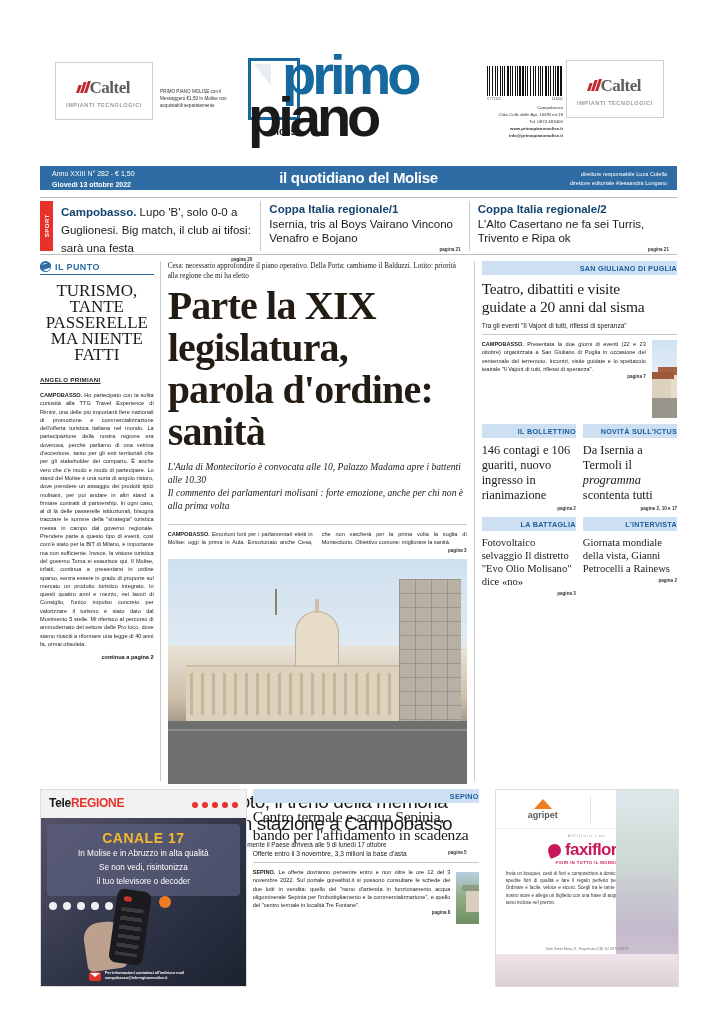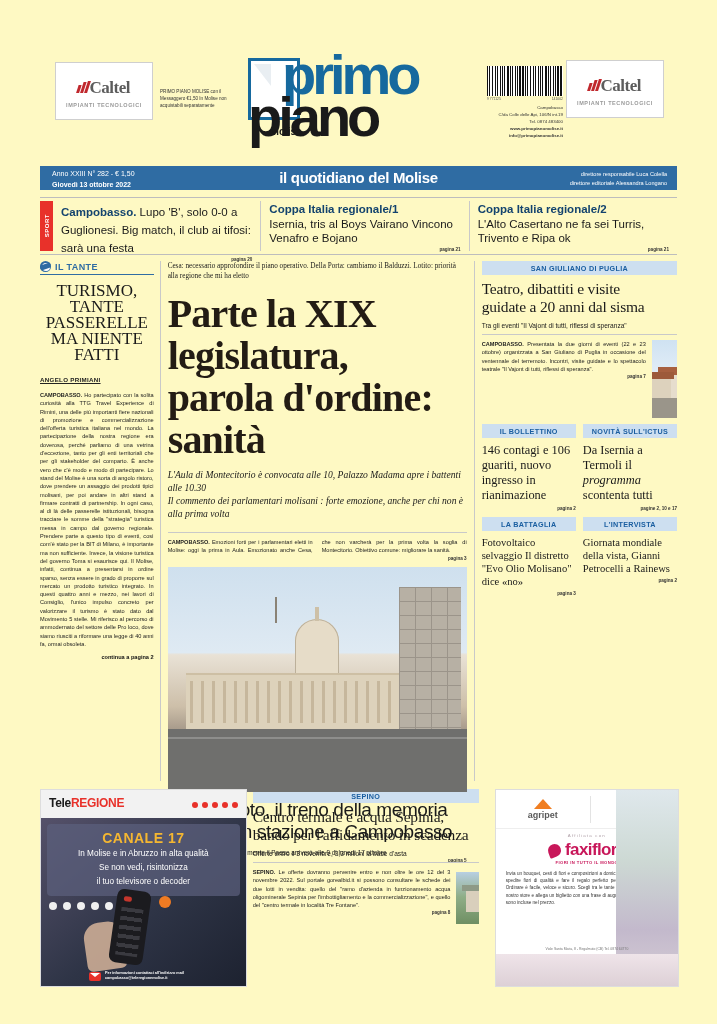--- a/index.html
+++ b/index.html
@@ -1,17 +1,17 @@
 <!DOCTYPE html>
 <html><head>
 <meta charset="utf-8">
 <style>
   html,body{margin:0;padding:0;background:#b8b8b8;}
   body{font-family:"Liberation Sans",sans-serif;}
-  .page{width:717px;height:1024px;background:#fef9c3;position:relative;overflow:hidden;margin:0 auto;}
+  .page{width:717px;height:1024px;background:#ffffff;position:relative;overflow:hidden;margin:0 auto;}
   .sheet{position:absolute;left:40px;top:52px;width:637px;height:945px;}
 
   
   .masthead{position:relative;height:100px;}
   .logo-box{position:absolute;width:96px;height:56px;border:1px solid #cfcfcf;background:#fff;
     display:flex;flex-direction:column;align-items:center;justify-content:center;}
   .logo-box.left{left:15px;top:10px;}
   .logo-box.right{left:526px;top:8px;}
   .logo-mark{display:flex;align-items:center;justify-content:center;gap:1px;height:26px;width:100%;}
   .logo-slashes{display:flex;gap:1.5px;transform:skewX(-18deg);}
@@ -85,21 +85,21 @@
   .byline{font-size:6.2px;font-weight:bold;color:#222;text-decoration:underline;
     letter-spacing:.3px;border-bottom:0;padding-bottom:3px;}
   .body-txt{font-size:5.6px;line-height:8.3px;text-align:justify;color:#1d1d1d;margin-top:5px;}
   .body-txt b{font-weight:bold;}
   .cont{font-size:5.6px;font-weight:bold;text-align:right;margin-top:6px;color:#111;}
 
   
   .kicker{font-family:"Liberation Serif",serif;font-size:7.2px;color:#1a1a1a;line-height:10px;
     border-bottom:0;padding-bottom:2px;}
   .h1{font-family:"Liberation Serif",serif;font-weight:bold;font-size:40px;line-height:42px;
-    color:#231c14;letter-spacing:-.8px;margin:10px 0 0;}
+    color:#231c14;letter-spacing:-.8px;margin:2px 0 0;}
   .h1-sub{font-family:"Liberation Serif",serif;font-style:italic;font-size:9.6px;line-height:13px;
     color:#1a1a1a;margin-top:7px;border-bottom:1px solid #c9c9c9;padding-bottom:12px;}
   .two-col{column-count:2;column-gap:9px;margin-top:5px;}
   .two-col .body-txt{margin-top:0;}
   .photo{width:100%;background:#c9d3da;position:relative;overflow:hidden;}
   .photo-montecitorio{height:225px;margin-top:6px;
     background:linear-gradient(#cfe0ee 0%,#dfeaf3 38%,#e9e2d6 39%,#cdbfa9 62%,#9e9183 75%,#7c7a76 100%);}
   .mc-dome{position:absolute;left:50%;top:52px;width:44px;height:56px;margin-left:-22px;
     background:#e6dcc8;border-radius:22px 22px 0 0;box-shadow:0 0 0 1px #bcb09a inset;}
   .mc-dome:after{content:"";position:absolute;left:50%;top:-12px;margin-left:-2px;width:4px;
@@ -113,21 +113,21 @@
   .mc-scaff{position:absolute;right:2%;top:20px;width:62px;bottom:26%;background:#b7b0a4;
     background-image:repeating-linear-gradient(to bottom,#9b948a 0 1px,transparent 1px 14px),
                      repeating-linear-gradient(to right,#9b948a 0 1px,transparent 1px 16px);}
   .mc-flag{position:absolute;left:36%;top:30px;width:2px;height:26px;background:#8a8275;}
 
   .h2{font-family:"Liberation Sans",sans-serif;font-size:19px;line-height:22px;color:#1a1a1a;
     margin-top:7px;letter-spacing:-.4px;}
   .h2-sub{font-size:6.4px;color:#1a1a1a;margin-top:5px;line-height:9px;}
 
   
-  .sechead{background:#cddff0;color:#1a5ea0;font-size:7.2px;font-weight:bold;text-align:center;
+  .sechead{background:#cddff0;color:#1a5ea0;font-size:7.2px;font-weight:bold;text-align:right;
     padding:2.5px 0;letter-spacing:.3px;}
   .h3{font-family:"Liberation Serif",serif;font-size:15.5px;line-height:18px;color:#1a1a1a;
     margin:5px 0 0;letter-spacing:-.2px;}
   .h3-sub{font-size:6.6px;color:#1a1a1a;margin-top:5px;line-height:9px;
     border-bottom:1px solid #c9c9c9;padding-bottom:4px;}
   .r-flex{display:flex;gap:6px;margin-top:5px;}
   .r-flex .body-txt{flex:1;margin-top:0;}
   .photo-sangiuliano{width:88px;height:78px;
     background:linear-gradient(#cfe2f2 0%,#e3eef7 45%,#cdbfa2 47%,#b9a headers 0%,#a89877 70%,#8f8466 100%);
     background:linear-gradient(#cfe2f2 0%,#e3eef7 45%,#d8c9a8 48%,#b8a883 72%,#8f8466 100%);
@@ -300,21 +300,21 @@
       <div class="txt">L'Alto Casertano ne fa sei Turris, Trivento e Ripa ok</div>
       <div class="pg">pagina 21</div>
     </div>
   </div>
 
   <div class="maingrid">
 
     <div class="colL">
       <div class="ilpunto">
         <span class="ip-icon"></span>
-        <span class="ip-label">IL TANTE</span>
+        <span class="ip-label">IL PUNTO</span>
       </div>
       <div class="punto-head">TURISMO, TANTE PASSERELLE MA NIENTE FATTI</div>
       <div class="byline">ANGELO PRIMIANI</div>
       <div class="body-txt"><b>CAMPOBASSO.</b><span> Ho partecipato con la solita curiosità alla TTG Travel Experience di Rimini, una delle più importanti fiere nazionali di promozione e commercializzazione dell'offerta turistica italiana nel mondo. La partecipazione della nostra regione era doverosa, perché parliamo di una vetrina d'eccezione, tanto per gli enti territoriali che per gli stakeholder del comparto. È anche vero che c'è modo e modo di partecipare. Lo stand del Molise è una sorta di angolo ristoro, dove prendere un assaggio dei prodotti tipici molisani, per poi andare in altri stand a firmare contratti di partnership. In ogni caso, al di là delle passerelle istituzionali, bisogna tracciare le somme della "strategia" turistica messa in campo dal governo regionale. Prendere parte a questo tipo di eventi, così com'è stato per la BIT di Milano, è importante ma non sufficiente. Invece, la visione turistica del governo Toma si esaurisce qui. Il Molise, infatti, continua a presentarsi in ordine sparso, senza essere in grado di proporre sul mercato un prodotto turistico integrato. In questi quattro anni e mezzo, nei lavori di Consiglio, l'unico impulso concreto per valorizzare il turismo è stato dato dal Movimento 5 stelle. Mi riferisco al percorso di ammodernato del settore delle Pro loco, dove siamo riusciti a riformare una legge di 40 anni fa, ormai obsoleta.</span></div>
       <div class="cont">continua a pagina 2</div>
     </div>
 
     <div class="colC">
       <div class="kicker">Cesa: necessario approfondire il piano operativo. Della Porta: cambiamo il Balduzzi. Lotito: priorità alla regione che mi ha eletto</div>
       <div class="h1">

